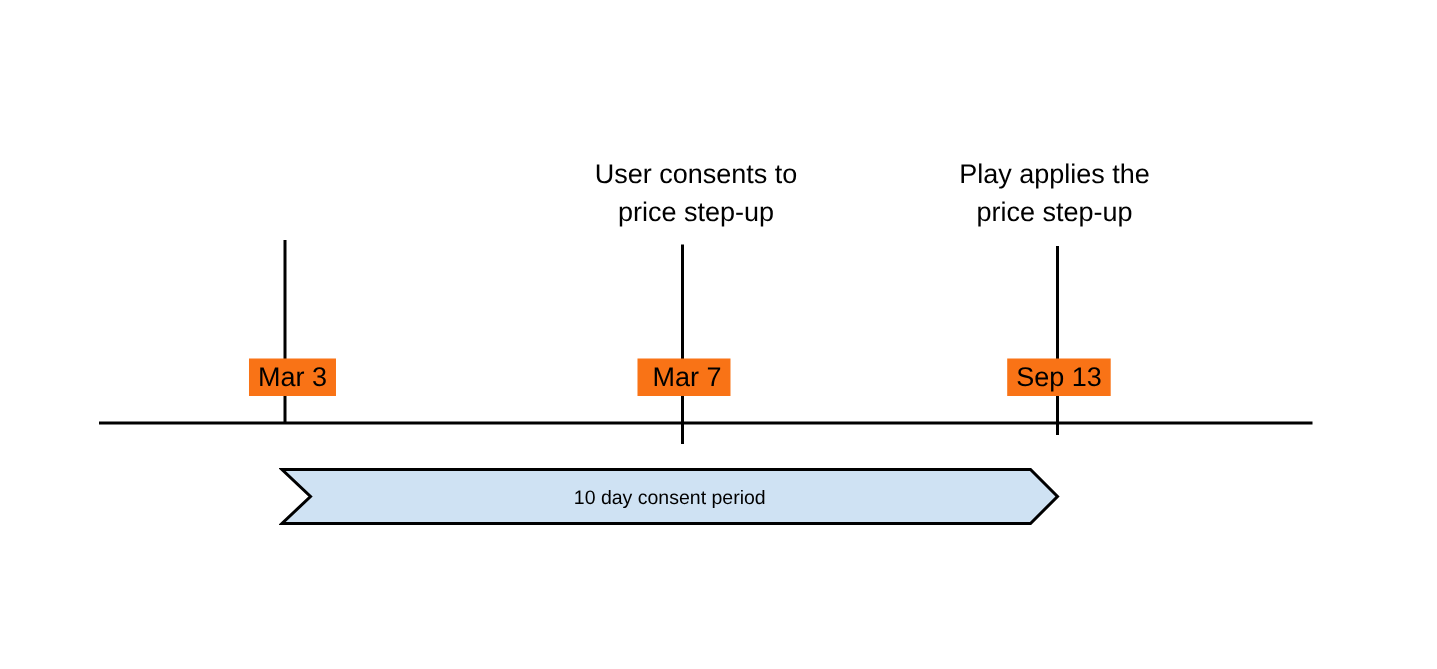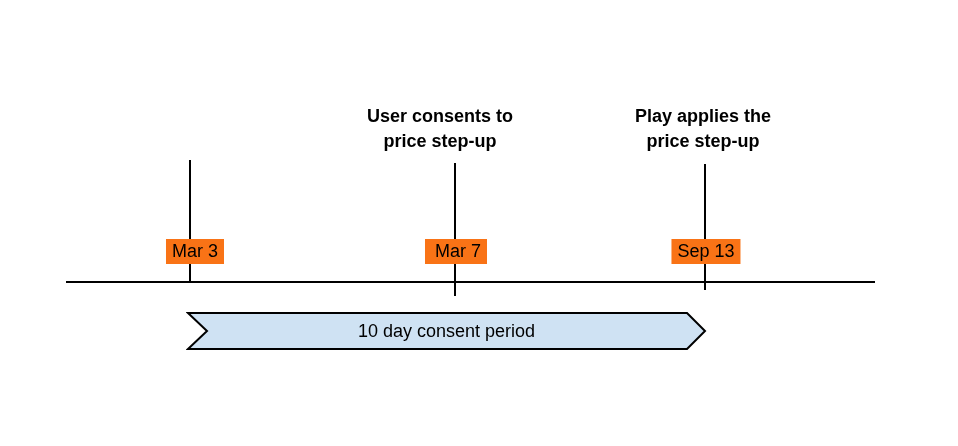--- a/index.html
+++ b/index.html
@@ -28,22 +28,22 @@
   .tick.e3 { left: 704px; top: 164px; height: 126px; }
   .event-label {
     position: absolute;
     transform: translateX(-50%);
     text-align: center;
     font-size: 18px;
     line-height: 25px;
     white-space: pre-line;
   }
   .event-label.e1 { left: 190px; top: 117px; }
-  .event-label.e2 { left: 440px; top: 104px; font-weight: bold; }
-  .event-label.e3 { left: 703px; top: 104px; font-weight: bold; }
+  .event-label.e2 { left: 464px; top: 104px; }
+  .event-label.e3 { left: 703px; top: 104px; }
   .date-badge {
     position: absolute;
     top: 239px;
     transform: translateX(-50%);
     background: #f97316;
     font-size: 18px;
     line-height: 25px;
     padding: 0 6px;
     white-space: nowrap;
   }
@@ -55,21 +55,21 @@
     left: 186px; top: 311px;
     width: 521px; height: 40px;
   }
   .banner-label {
     position: absolute;
     left: 186px; top: 311px;
     width: 521px; height: 40px;
     display: flex;
     align-items: center;
     justify-content: center;
-    font-size: 18px;
+    font-size: 13px;
   }
 </style>
 </head>
 <body>
 
 <div class="canvas">
 
   <div class="axis"></div>
 
   <div class="tick e1"></div>

